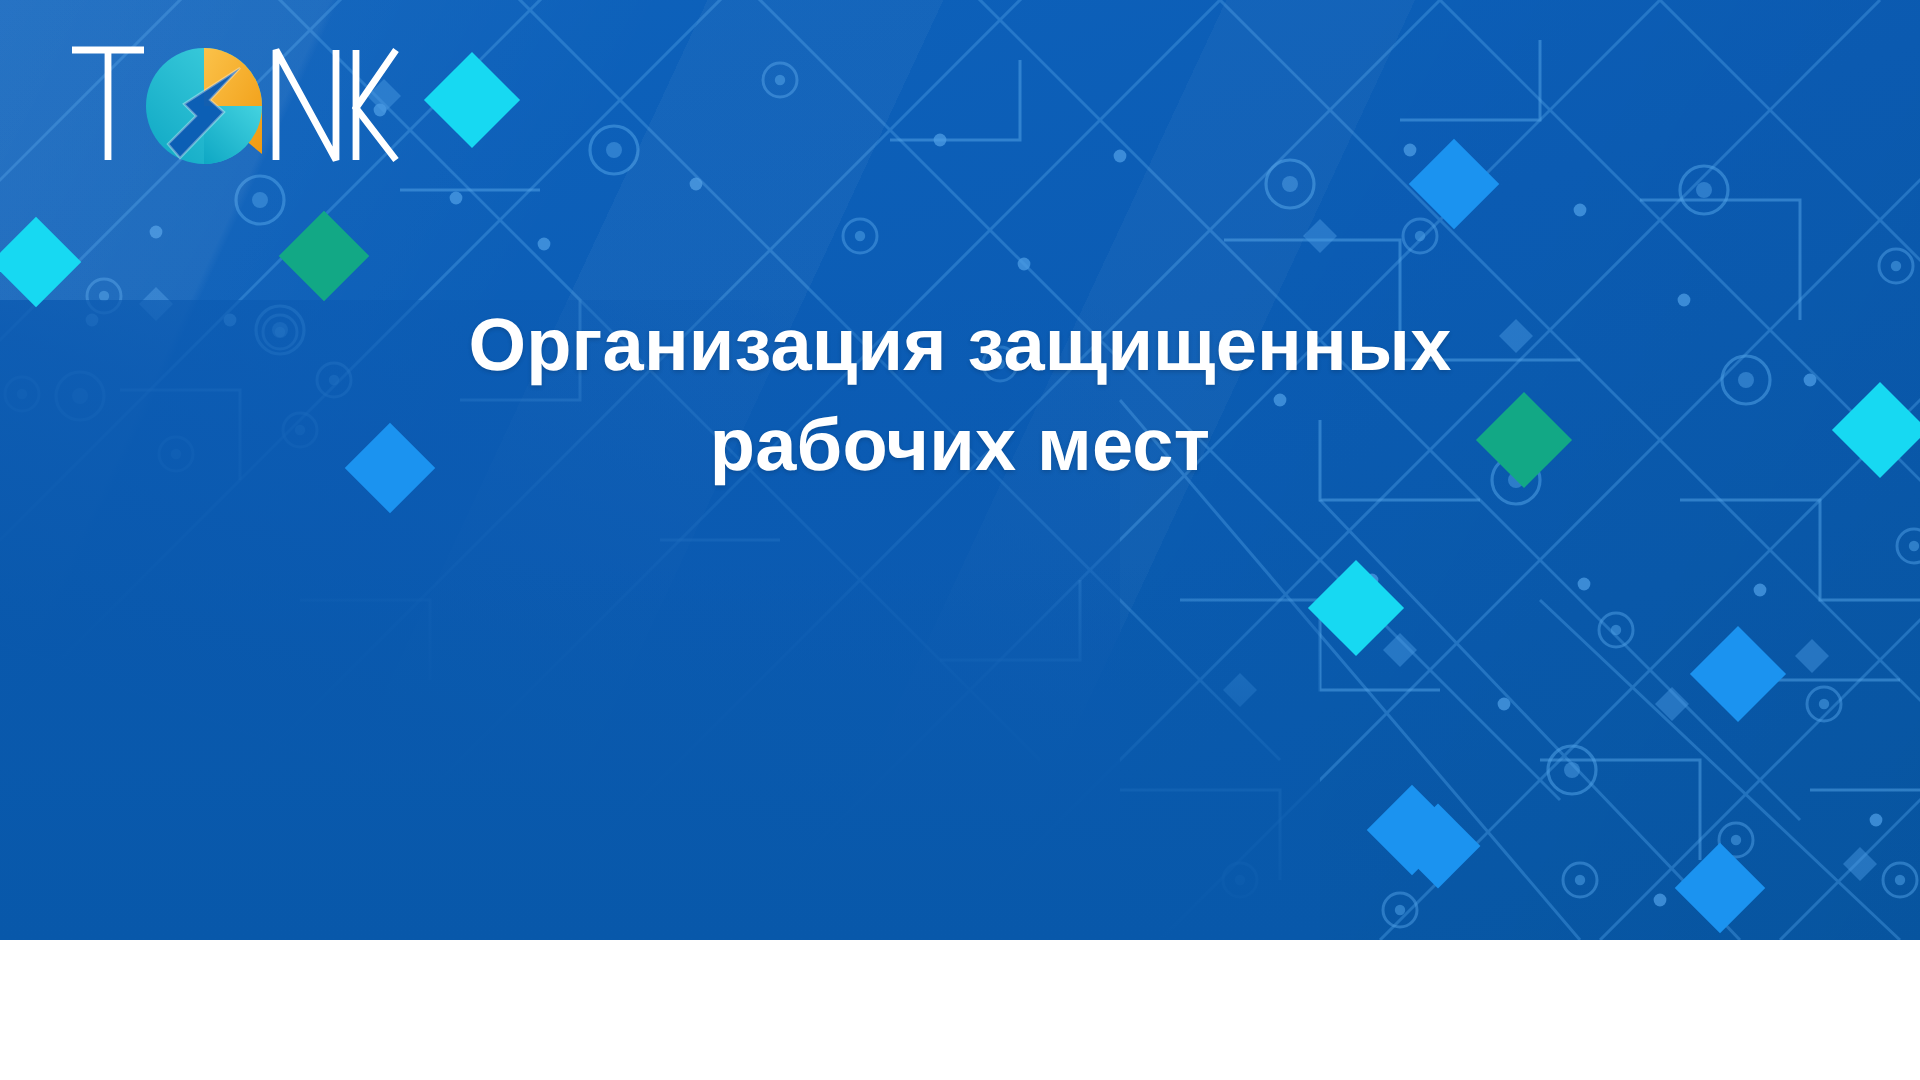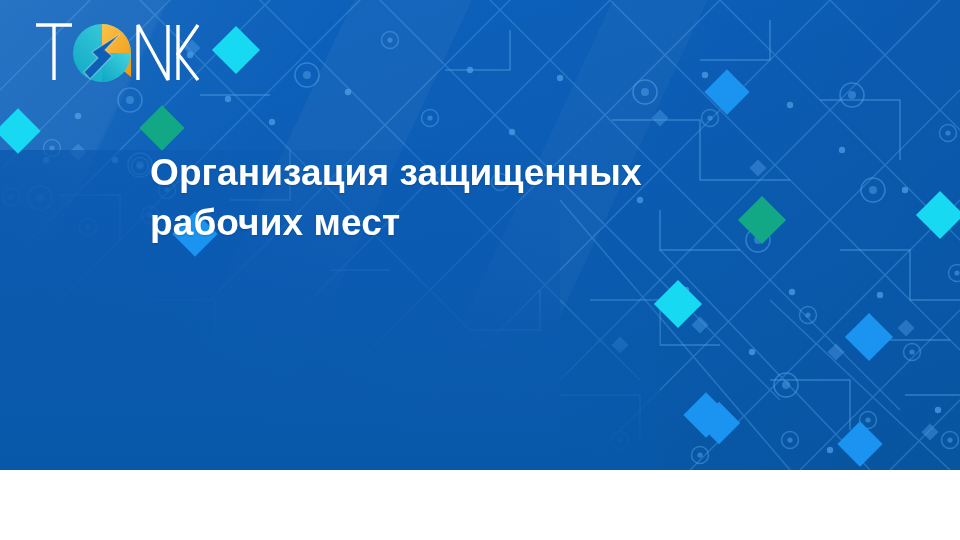--- a/index.html
+++ b/index.html
@@ -83,20 +83,21 @@
     height: 68px;
   }
   .logo svg { display: block; }
 
   
   .title {
     position: absolute;
     left: 150px;
     top: 148px;
     width: 660px;
+    text-align: center;
     color: #ffffff;
     font-family: "Liberation Sans", sans-serif;
     font-weight: bold;
     font-size: 37px;
     line-height: 1.36;
     letter-spacing: 0.1px;
     text-shadow: 0 1px 2px rgba(0,0,0,0.16);
     white-space: pre-line;
   }
 

